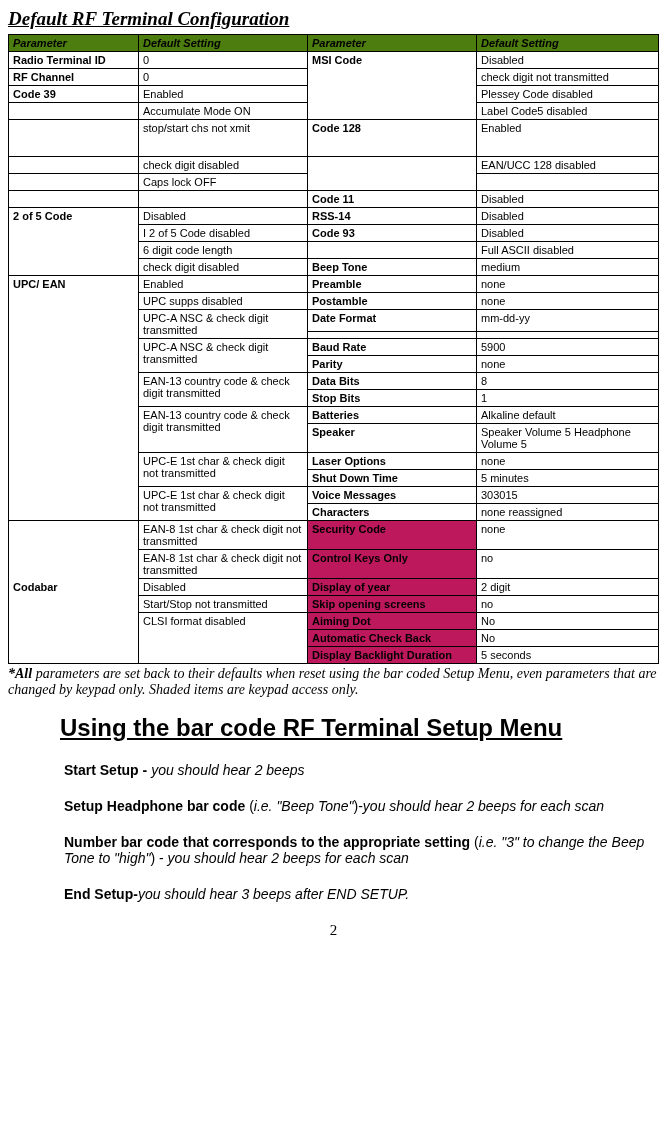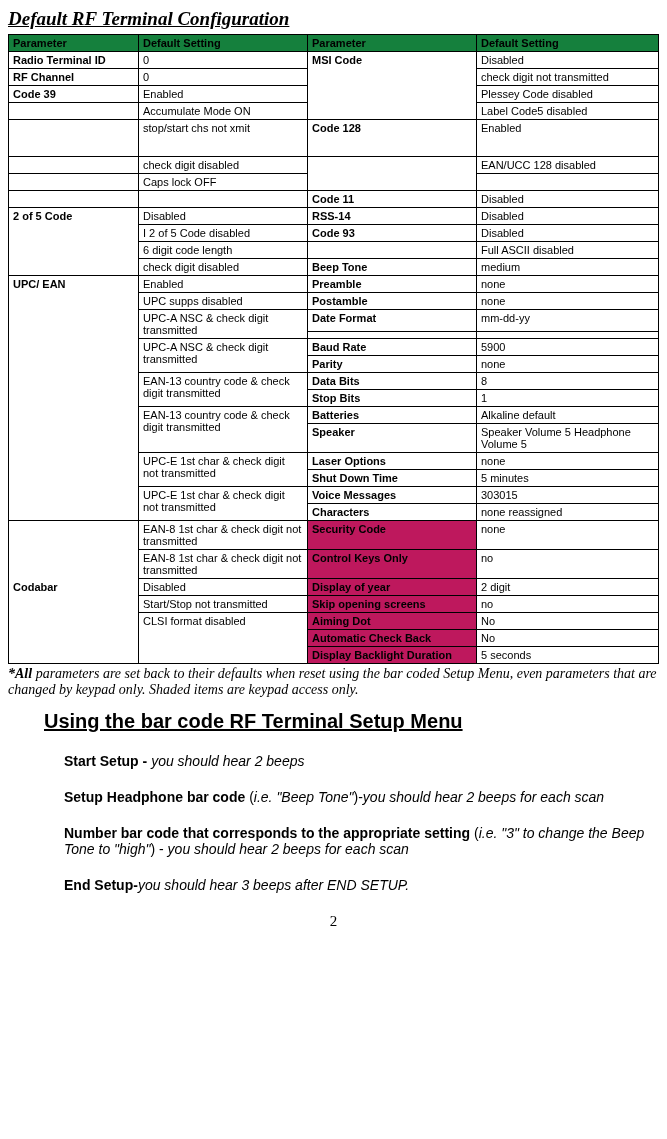--- a/index.html
+++ b/index.html
@@ -25,46 +25,47 @@
     font-size: 11px;
     table-layout: fixed;
   }
   table.cfg th, table.cfg td {
     border: 1px solid #000;
     padding: 2px 4px;
     text-align: left;
     vertical-align: top;
   }
   table.cfg th {
-    background: #15803d;
+    background: #4d7c0f;
     font-weight: bold;
+    font-style: italic;
   }
   td.shade {
     background: #be185d;
   }
   td.pad-l {
     padding-left: 10px;
     margin-left: 40px;
   }
   .footnote {
     font-family: "Times New Roman", serif;
     font-size: 14px;
     font-style: italic;
     margin: 2px 0 12px 0;
   }
   .footnote b { font-style: italic; font-weight: bold; }
   .section {
     margin-left: 36px;
     margin-right: 10px;
   }
   h2.sub-title {
-    font-size: 20px;
+    font-size: 24px;
     font-weight: bold;
     text-decoration: underline;
-    margin: 0;
+    margin: 16px;
     font-family: Arial, sans-serif;
   }
   .intro {
     font-family: "Times New Roman", serif;
     font-size: 15px;
     margin: 0 0 10px 0;
   }
   .steps {
     margin-left: 56px;
     font-family: Arial, sans-serif;

